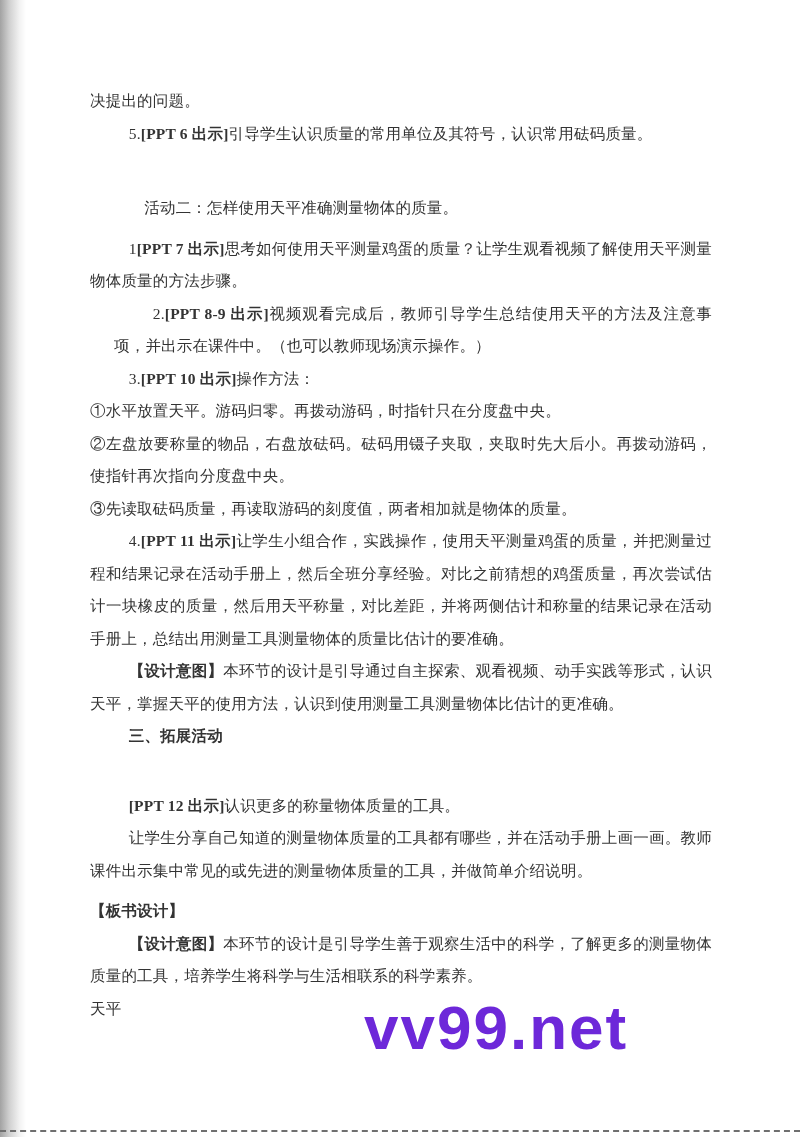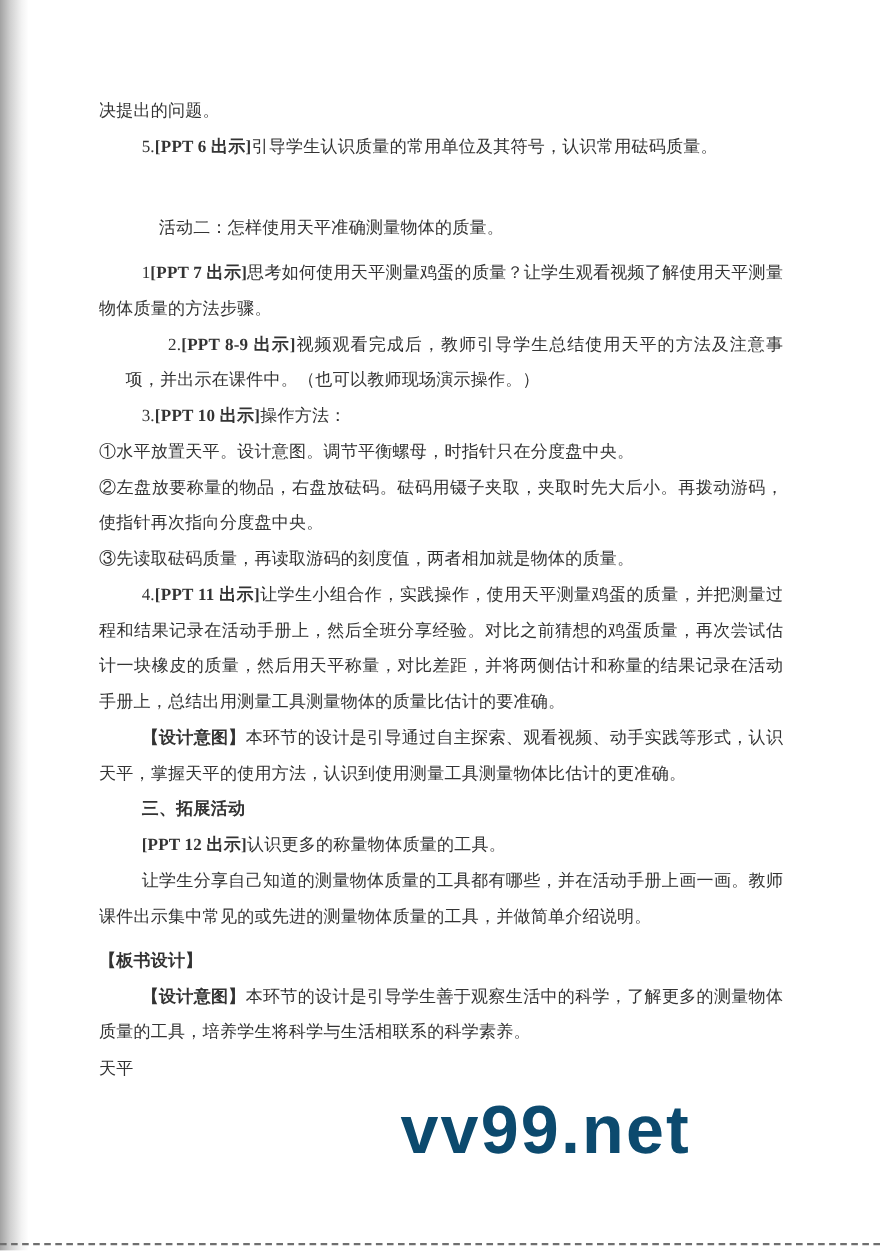--- a/index.html
+++ b/index.html
@@ -43,21 +43,21 @@
   .para.gap { margin-top: 8px; }
   .bold { font-weight: bold; }
 
   .watermark {
     position: absolute;
     left: 364px;
     top: 992px;
     font-family: "Liberation Sans", "DejaVu Sans", sans-serif;
     font-size: 62px;
     font-weight: bold;
-    color: #0c4a6e;
+    color: #6d28d9;
     letter-spacing: 2px;
     user-select: none;
     pointer-events: none;
   }
 
   .page-break-line {
     position: absolute;
     left: 0;
     right: 0;
     bottom: 5px;
@@ -71,27 +71,27 @@
   <div class="edge-shadow"></div>
 
   <div class="content">
 
   <p class="para"><span>决提出的问题。</span></p>
       <p class="para" style="text-indent: 2.5em;"><span>5.</span><span class="bold">[PPT 6 出示]</span><span>引导学生认识质量的常用单位及其符号，认识常用砝码质量。</span></p>
       <p class="para" style="text-indent: 3.5em; margin-top: 42px;"><span>活动二：怎样使用天平准确测量物体的质量。</span></p>
       <p class="para gap" style="text-indent: 2.5em;"><span>1</span><span class="bold">[PPT 7 出示]</span><span>思考如何使用天平测量鸡蛋的质量？让学生观看视频了解使用天平测量物体质量的方法步骤。</span></p>
       <p class="para" style="text-indent: 2.5em; margin-left: 24px;"><span>2.</span><span class="bold">[PPT 8-9 出示]</span><span>视频观看完成后，教师引导学生总结使用天平的方法及注意事项，并出示在课件中。（也可以教师现场演示操作。）</span></p>
       <p class="para" style="text-indent: 2.5em;"><span>3.</span><span class="bold">[PPT 10 出示]</span><span>操作方法：</span></p>
-      <p class="para"><span>①水平放置天平。设计意图。调节平衡螺母，时指针只在分度盘中央。</span></p>
+      <p class="para"><span>①水平放置天平。游码归零。再拨动游码，时指针只在分度盘中央。</span></p>
       <p class="para"><span>②左盘放要称量的物品，右盘放砝码。砝码用镊子夹取，夹取时先大后小。再拨动游码，使指针再次指向分度盘中央。</span></p>
       <p class="para"><span>③先读取砝码质量，再读取游码的刻度值，两者相加就是物体的质量。</span></p>
       <p class="para" style="text-indent: 2.5em;"><span>4.</span><span class="bold">[PPT 11 出示]</span><span>让学生小组合作，实践操作，使用天平测量鸡蛋的质量，并把测量过程和结果记录在活动手册上，然后全班分享经验。对比之前猜想的鸡蛋质量，再次尝试估计一块橡皮的质量，然后用天平称量，对比差距，并将两侧估计和称量的结果记录在活动手册上，总结出用测量工具测量物体的质量比估计的要准确。</span></p>
       <p class="para" style="text-indent: 2.5em;"><span class="bold">【设计意图】</span><span>本环节的设计是引导通过自主探索、观看视频、动手实践等形式，认识天平，掌握天平的使用方法，认识到使用测量工具测量物体比估计的更准确。</span></p>
       <p class="para" style="text-indent: 2.5em;"><span class="bold">三、拓展活动</span></p>
-      <p class="para" style="text-indent: 2.5em;"><span class="bold">[PPT 12 出示]</span><span>认识更多的称量物体质量的工具。</span></p>
+      <p class="para" style="text-indent: 2.5em; margin-top: 37px;"><span class="bold">[PPT 12 出示]</span><span>认识更多的称量物体质量的工具。</span></p>
       <p class="para" style="text-indent: 2.5em;"><span>让学生分享自己知道的测量物体质量的工具都有哪些，并在活动手册上画一画。教师课件出示集中常见的或先进的测量物体质量的工具，并做简单介绍说明。</span></p>
       <p class="para gap"><span class="bold">【板书设计】</span></p>
       <p class="para" style="text-indent: 2.5em;"><span class="bold">【设计意图】</span><span>本环节的设计是引导学生善于观察生活中的科学，了解更多的测量物体质量的工具，培养学生将科学与生活相联系的科学素养。</span></p>
       <p class="para center"><span>天平</span></p>
     </div>
 
   <div class="watermark">vv99.net</div>
 
   <div class="page-break-line"></div>
 </div>

